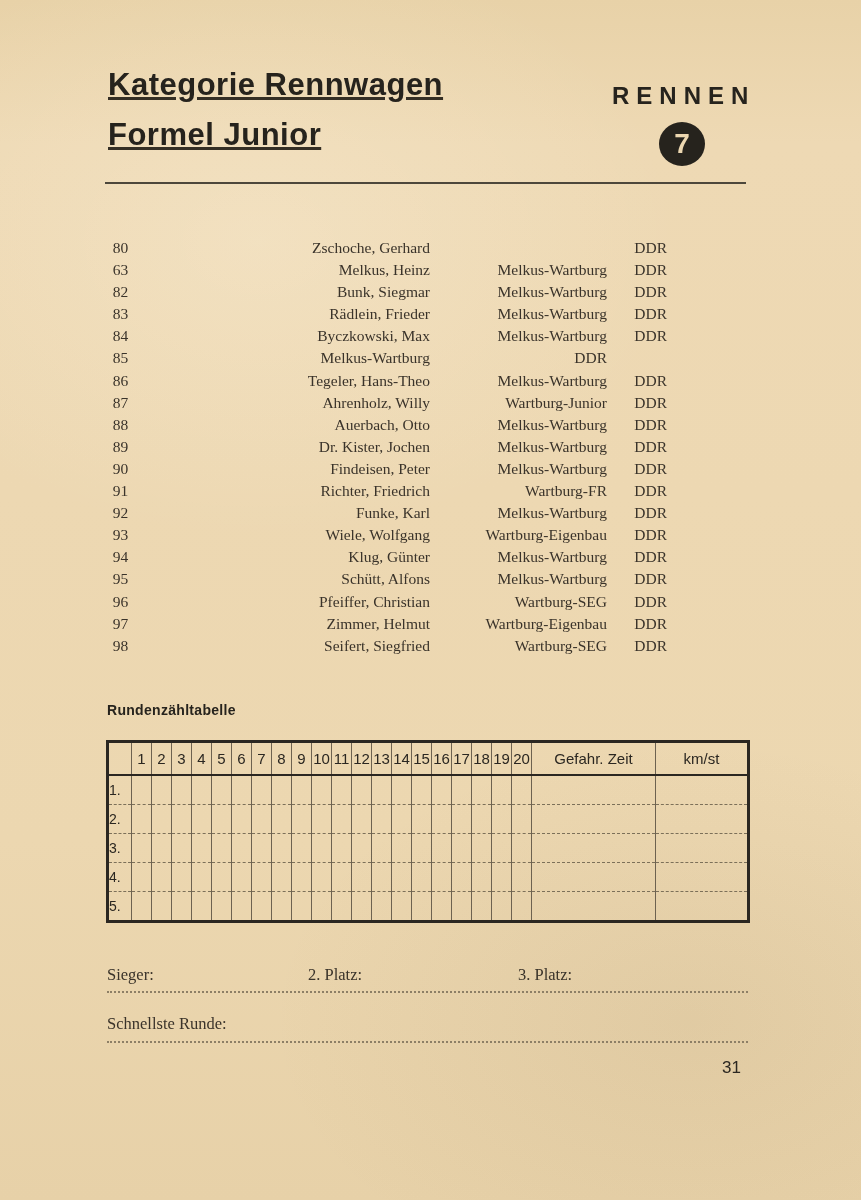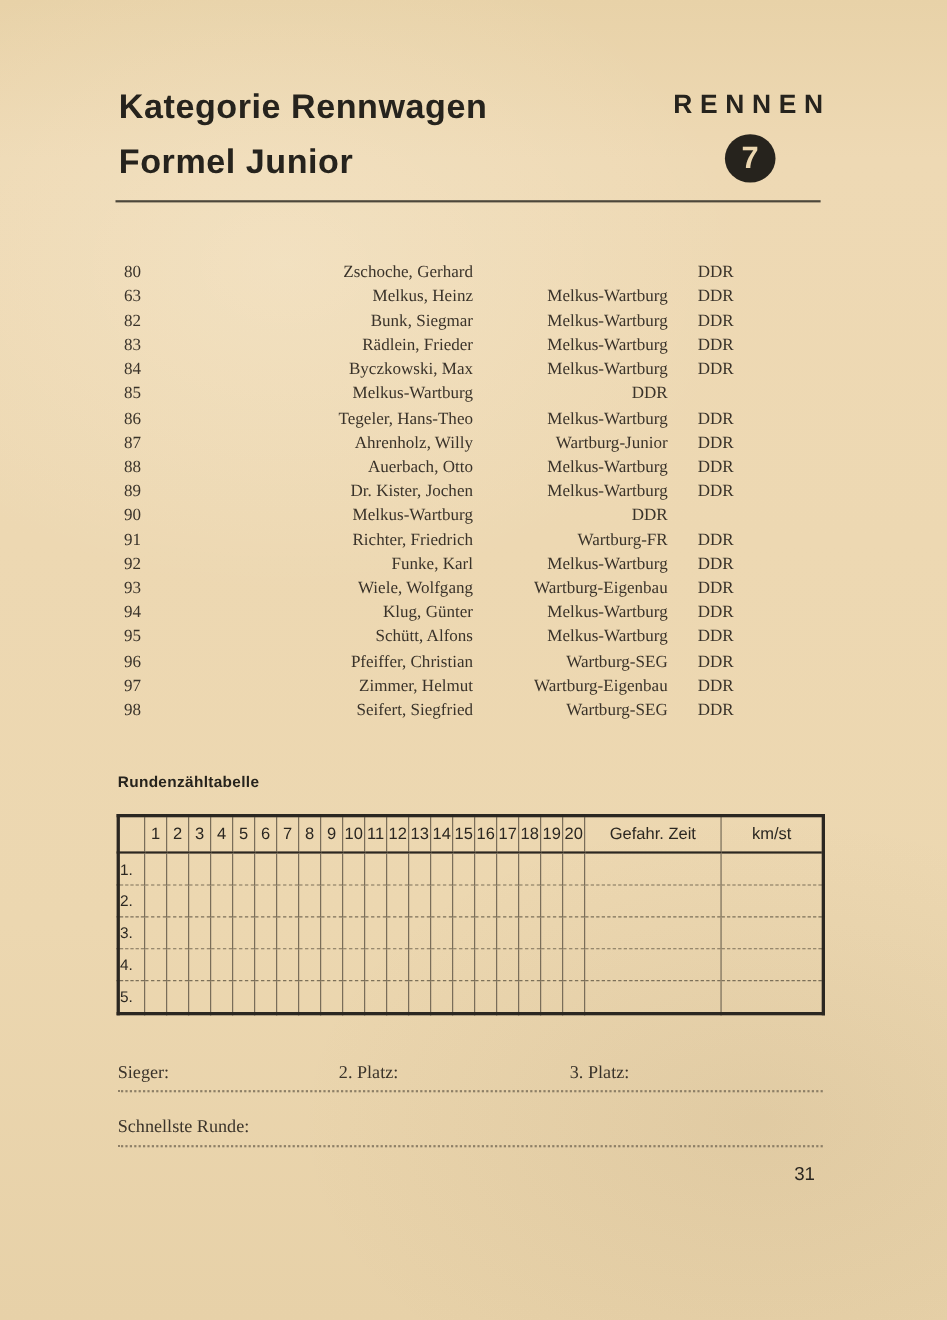--- a/index.html
+++ b/index.html
@@ -11,21 +11,21 @@
     background-image:
       radial-gradient(ellipse 700px 500px at 30% 20%, rgba(255,248,230,0.25), rgba(255,248,230,0) 60%),
       radial-gradient(ellipse 600px 400px at 80% 85%, rgba(120,95,55,0.08), rgba(120,95,55,0) 70%),
       linear-gradient(180deg,#e8d2a8 0%,#eed9b4 12%,#ecd7b0 70%,#e7d1a8 100%);
     overflow:hidden;
     font-family:"Liberation Serif", serif;
     color:#352f25;
   }
 
   
-  .titles{position:absolute;left:108px;top:72px;}
+  .titles{position:absolute;left:108px;top:60px;text-decoration:underline;}
   .title-line{
     font-family:"Liberation Sans", sans-serif;
     font-weight:bold;font-size:31px;line-height:50px;
     color:#26231d;letter-spacing:0.5px;white-space:nowrap;
   }
   .race-block{position:absolute;left:612px;top:82px;width:140px;text-align:center;}
   .race-label{
     font-family:Liberation Sans, sans-serif;
     font-weight:bold;font-size:24px;letter-spacing:7px;
     color:#26231d;white-space:nowrap;
@@ -171,20 +171,21 @@
         <span class="c-country">DDR</span>
       </div>
       <div class="entry-row">
         <span class="c-num">89</span>
         <span class="c-name">Dr. Kister, Jochen</span>
         <span class="c-car">Melkus-Wartburg</span>
         <span class="c-country">DDR</span>
       </div>
       <div class="entry-row">
         <span class="c-num">90</span>
+        <span class="c-name">Findeisen, Peter</span>
         <span class="c-car">Melkus-Wartburg</span>
         <span class="c-country">DDR</span>
       </div>
       <div class="entry-row">
         <span class="c-num">91</span>
         <span class="c-name">Richter, Friedrich</span>
         <span class="c-car">Wartburg-FR</span>
         <span class="c-country">DDR</span>
       </div>
       <div class="entry-row">

